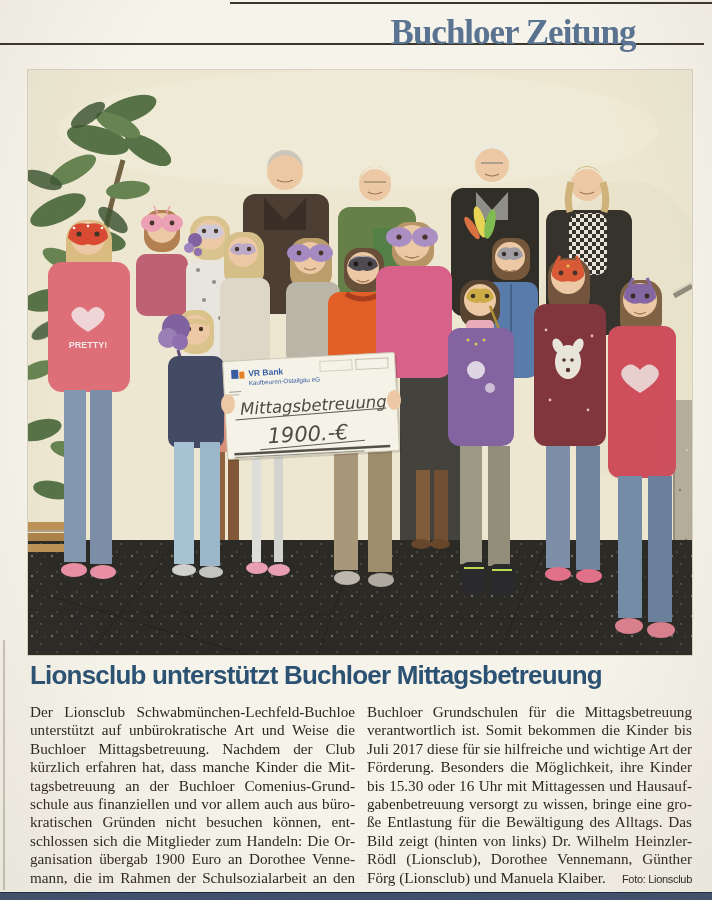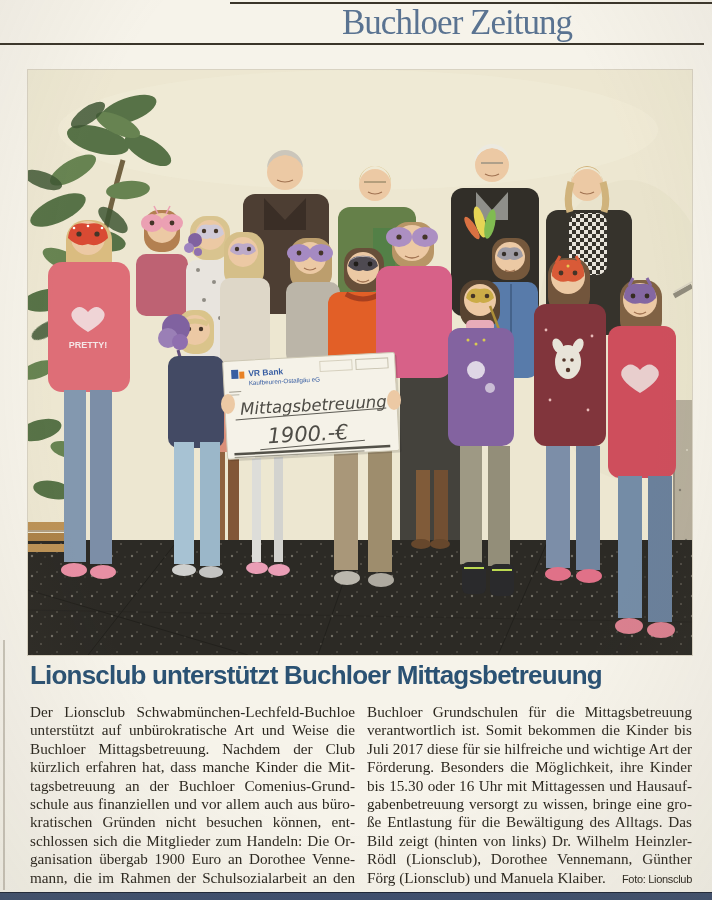--- a/index.html
+++ b/index.html
@@ -3,22 +3,22 @@
 <meta charset="utf-8">
 <style>
   html,body{margin:0;padding:0;}
   body{width:712px;height:900px;background:#f6f3ea;position:relative;overflow:hidden;
        font-family:"Liberation Serif",serif;}
   .grain{position:absolute;inset:0;pointer-events:none;
         background:radial-gradient(ellipse at 50% 40%, rgba(255,255,255,0) 60%, rgba(120,110,90,.10) 100%);}
   .rule{position:absolute;background:#3a352a;height:2px;}
   .rule-top{left:230px;right:0;top:2px;}
   .rule-mast{left:0;right:8px;top:43px;}
-  .masthead{position:absolute;left:340px;top:1px;width:322px;margin:2px;text-align:left;
-     font-family:"Liberation Serif",serif;font-weight:normal;font-size:35px;line-height:40px;
+  .masthead{position:absolute;left:340px;top:1px;width:322px;margin:12px;text-align:center;
+     font-family:"Liberation Serif",serif;font-weight:bold;font-size:35px;line-height:40px;
      color:#5a7391;letter-spacing:-1px;z-index:3;}
   .photo{position:absolute;left:28px;top:70px;width:664px;height:585px;margin:0;
      background:#ede7d2;box-shadow:0 0 0 1px #d8d2c2;}
   .photo svg{display:block;}
   .headline{position:absolute;left:30px;top:660px;width:660px;margin:0;
      font-family:"Liberation Sans",sans-serif;font-weight:bold;font-size:26px;
      letter-spacing:-0.8px;color:#2b5273;}
   .columns{position:absolute;left:30px;top:703px;width:662px;display:flex;gap:12px;
      color:#2b271f;}
   .col{width:325px;font-size:15.2px;line-height:18.4px;}

